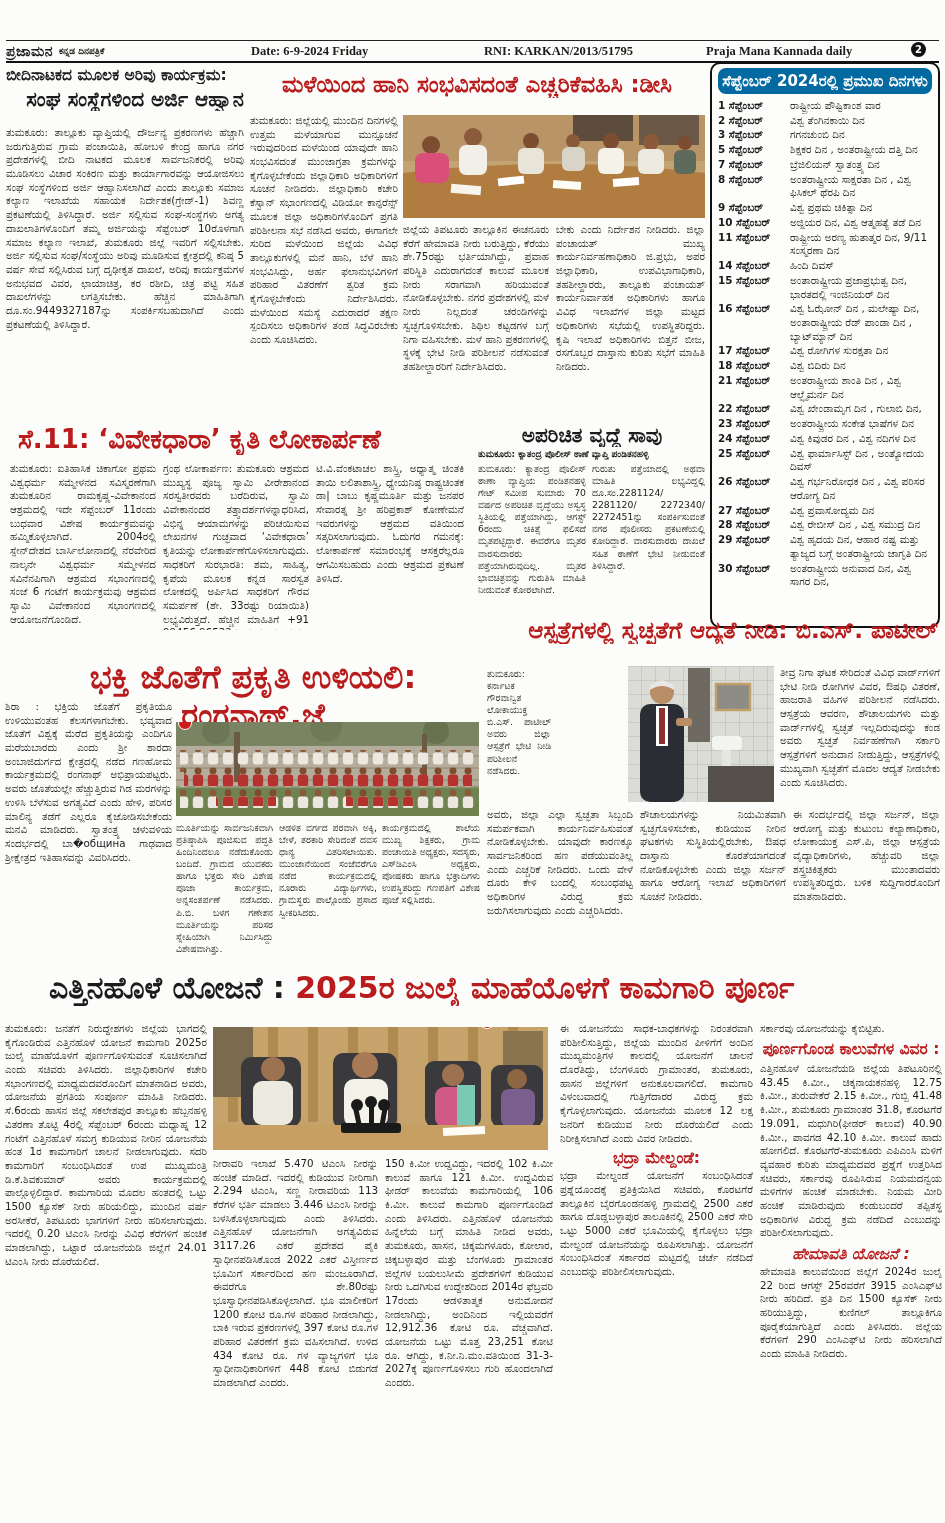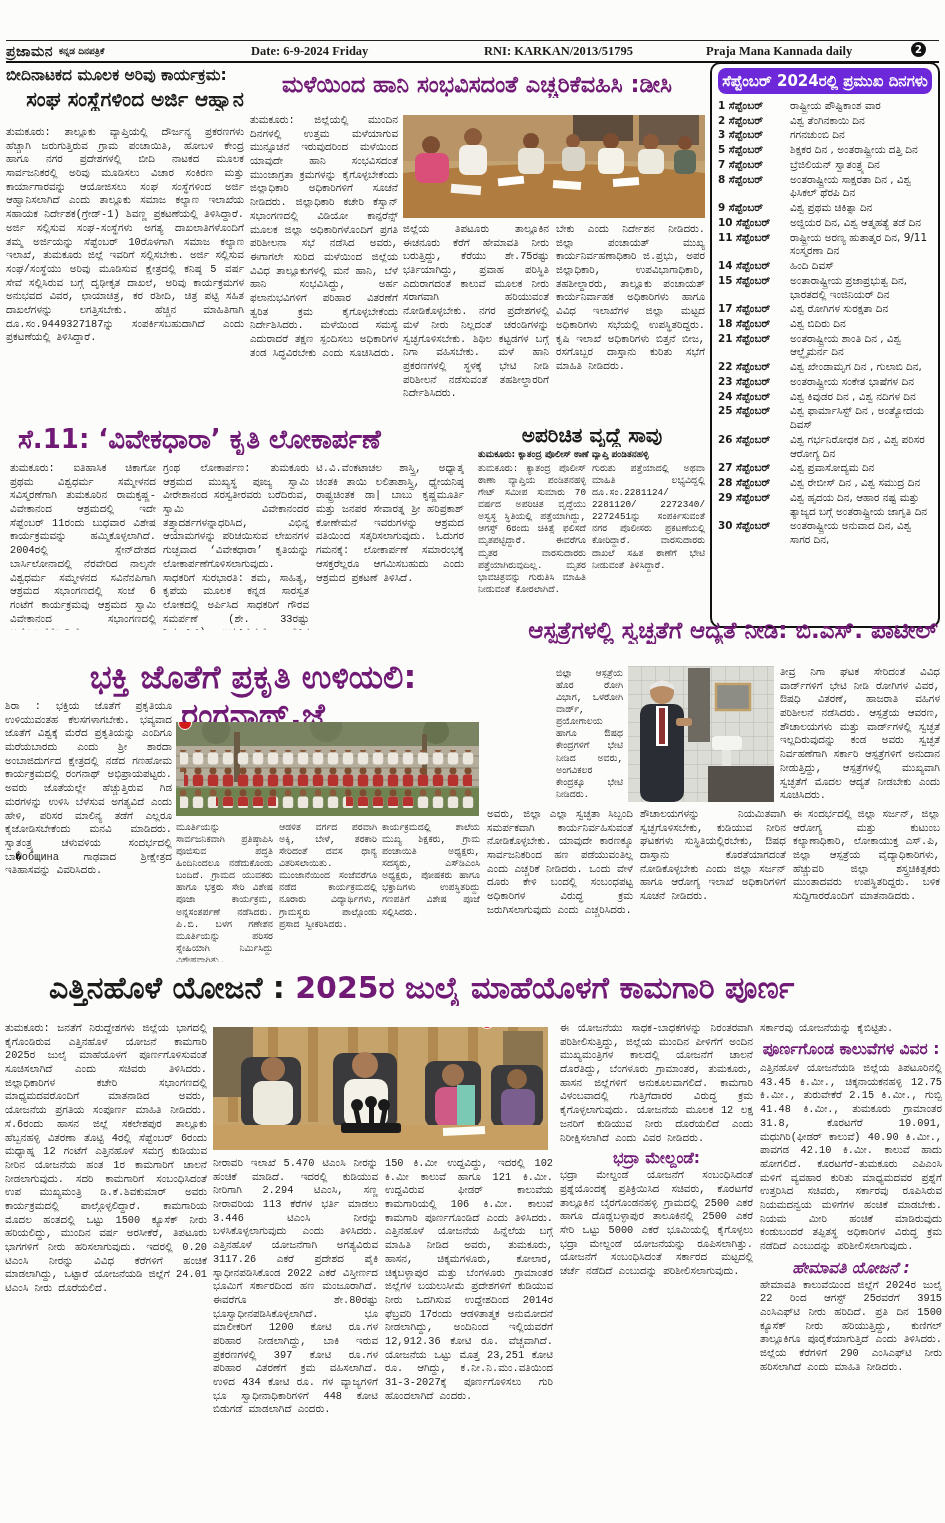--- a/index.html
+++ b/index.html
@@ -9,30 +9,30 @@
   .topbar{position:absolute;left:6px;top:40px;width:933px;height:20px;
           border-top:1.5px solid #222;border-bottom:2.5px solid #111;
           display:flex;align-items:center;}
   .masthead{font-weight:bold;font-size:14px;letter-spacing:.5px;}
   .masthead-sub{font-size:9px;margin-left:6px;font-weight:bold;}
   .hdr-item{font-family:"Liberation Serif",serif;font-weight:bold;font-size:12.5px;}
   .pagecircle{width:15px;height:15px;border-radius:50%;background:#111;color:#fff;
               font-size:10px;font-weight:bold;display:flex;align-items:center;justify-content:center;}
   
   .abs{position:absolute;overflow:hidden;}
-  .body-text{font-size:10.3px;line-height:1.33;text-align:justify;font-family:Liberation Mono, monospace;}
+  .body-text{font-size:10.3px;line-height:1.33;text-align:justify;}
   .tiny{font-size:9.3px;line-height:1.3;}
   .hl{font-weight:bold;}
-  .red{color:#701a75;}
+  .red{color:#b91c1c;}
   .center{text-align:center;}
   .byline{font-size:9px;font-weight:bold;text-align:left;}
   
   .sidebar{position:absolute;left:710px;top:62px;width:230px;height:566px;
            border:2px solid #111;border-radius:10px;background:#fdfdfb;padding:4px 6px;box-sizing:border-box;}
-  .sidebar-title{background:#6d28d9;color:#fff;border-radius:8px;text-align:center;
+  .sidebar-title{background:#0369a1;color:#fff;border-radius:8px;text-align:center;
                  font-weight:bold;font-size:15px;padding:4px 2px;margin-bottom:5px;}
   .sb-row{display:flex;font-size:10.4px;line-height:1.32;margin-bottom:1px;}
   .sb-date{flex:0 0 72px;font-weight:bold;}
   .sb-text{flex:1;}
   .photo{position:absolute;overflow:hidden;background:#ccc;}
   .photo svg{display:block;}
   .bug{position:absolute;width:12px;height:12px;border-radius:50%;background:#d11a1a;border:1px solid #fff;}
 </style>
 </head>
 <body>
@@ -137,20 +137,24 @@
       </div>
     <div class="sb-row">
         <span class="sb-date">14 ಸೆಪ್ಟೆಂಬರ್</span>
         <span class="sb-text">ಹಿಂದಿ ದಿವಸ್</span>
       </div>
     <div class="sb-row">
         <span class="sb-date">15 ಸೆಪ್ಟೆಂಬರ್</span>
         <span class="sb-text">ಅಂತಾರಾಷ್ಟ್ರೀಯ ಪ್ರಜಾಪ್ರಭುತ್ವ ದಿನ, ಭಾರತದಲ್ಲಿ ಇಂಜಿನಿಯರ್ ದಿನ</span>
       </div>
     <div class="sb-row">
+        <span class="sb-date">16 ಸೆಪ್ಟೆಂಬರ್</span>
+        <span class="sb-text">ವಿಶ್ವ ಓಝೋನ್ ದಿನ , ಮಲೇಷ್ಯಾ ದಿನ, ಅಂತಾರಾಷ್ಟ್ರೀಯ ರೆಡ್ ಪಾಂಡಾ ದಿನ , ಬ್ಯಾಟ್‌ಮ್ಯಾನ್ ದಿನ</span>
+      </div>
+    <div class="sb-row">
         <span class="sb-date">17 ಸೆಪ್ಟೆಂಬರ್</span>
         <span class="sb-text">ವಿಶ್ವ ರೋಗಿಗಳ ಸುರಕ್ಷತಾ ದಿನ</span>
       </div>
     <div class="sb-row">
         <span class="sb-date">18 ಸೆಪ್ಟೆಂಬರ್</span>
         <span class="sb-text">ವಿಶ್ವ ಬಿದಿರು ದಿನ</span>
       </div>
     <div class="sb-row">
         <span class="sb-date">21 ಸೆಪ್ಟೆಂಬರ್</span>
         <span class="sb-text">ಅಂತರಾಷ್ಟ್ರೀಯ ಶಾಂತಿ ದಿನ , ವಿಶ್ವ ಆಲ್ಝೈಮರ್ನ ದಿನ</span>
@@ -197,21 +201,21 @@
   <div class="abs body-text" style="left:10px;top:462px;width:146px;height:168px;">ತುಮಕೂರು: ಐತಿಹಾಸಿಕ ಚಿಕಾಗೋ ಪ್ರಥಮ ವಿಶ್ವಧರ್ಮ ಸಮ್ಮೇಳನದ ಸವಿಸ್ಮರಣೆಗಾಗಿ ತುಮಕೂರಿನ ರಾಮಕೃಷ್ಣ-ವಿವೇಕಾನಂದ ಆಶ್ರಮದಲ್ಲಿ ಇದೇ ಸೆಪ್ಟೆಂಬರ್ 11ರಂದು ಬುಧವಾರ ವಿಶೇಷ ಕಾರ್ಯಕ್ರಮವನ್ನು ಹಮ್ಮಿಕೊಳ್ಳಲಾಗಿದೆ.  2004ರಲ್ಲಿ ಸ್ಪೇನ್‌ದೇಶದ ಬಾರ್ಸಿಲೋನಾದಲ್ಲಿ ನೆರವೇರಿದ ನಾಲ್ಕನೇ ವಿಶ್ವಧರ್ಮ ಸಮ್ಮೇಳನದ ಸವಿನೆನಪಿಗಾಗಿ ಆಶ್ರಮದ ಸಭಾಂಗಣದಲ್ಲಿ ಸಂಜೆ 6 ಗಂಟೆಗೆ ಕಾರ್ಯಕ್ರಮವು ಆಶ್ರಮದ ಸ್ವಾಮಿ ವಿವೇಕಾನಂದ ಸಭಾಂಗಣದಲ್ಲಿ ಆಯೋಜನೆಗೊಂಡಿದೆ.</div>
   <div class="abs body-text" style="left:163px;top:462px;width:146px;height:168px;">ಗ್ರಂಥ ಲೋಕಾರ್ಪಣ: ತುಮಕೂರು ಆಶ್ರಮದ ಮುಖ್ಯಸ್ಥ ಪೂಜ್ಯ ಸ್ವಾಮಿ ವೀರೇಶಾನಂದ ಸರಸ್ವತೀರವರು ಬರೆದಿರುವ, ಸ್ವಾಮಿ ವಿವೇಕಾನಂದರ ತತ್ತ್ವಾದರ್ಶಗಳನ್ನಾಧರಿಸಿದ, ವಿಭಿನ್ನ ಆಯಾಮಗಳನ್ನು ಪರಿಚಯಿಸುವ ಲೇಖನಗಳ ಗುಚ್ಛವಾದ ‘ವಿವೇಕಧಾರಾ’ ಕೃತಿಯನ್ನು ಲೋಕಾರ್ಪಣೆಗೊಳಿಸಲಾಗುವುದು. ಸಾಧಕರಿಗೆ ಸುರಭಾರತಿ: ಶಮ, ಸಾಹಿತ್ಯ, ಕೃಪೆಯ ಮೂಲಕ ಕನ್ನಡ ಸಾರಸ್ವತ ಲೋಕದಲ್ಲಿ ಅರ್ಪಿಸಿದ ಸಾಧಕರಿಗೆ ಗೌರವ ಸಮರ್ಪಣೆ (ಶೇ. 33ರಷ್ಟು ರಿಯಾಯಿತಿ) ಲಭ್ಯವಿರುತ್ತದೆ. ಹೆಚ್ಚಿನ ಮಾಹಿತಿಗೆ +91 99456 96532ನ್ನು ಸಂಪರ್ಕಿಸಬಹುದು.</div>
   <div class="abs body-text" style="left:316px;top:462px;width:148px;height:168px;">ಟಿ.ವಿ.ವೆಂಕಟಾಚಲ ಶಾಸ್ತ್ರಿ, ಅಧ್ಯಾತ್ಮ ಚಿಂತಕಿ ತಾಯಿ ಲಲಿತಾಶಾಸ್ತ್ರಿ, ಧ್ಯೇಯನಿಷ್ಠ ರಾಷ್ಟ್ರಚಿಂತಕ ಡಾ| ಬಾಬು ಕೃಷ್ಣಮೂರ್ತಿ ಮತ್ತು ಜನಪರ ಸೇವಾರತ್ನ ಶ್ರೀ ಹರಿಪ್ರಕಾಶ್ ಕೋಣೇಮನೆ ಇವರುಗಳನ್ನು ಆಶ್ರಮದ ವತಿಯಿಂದ ಸತ್ಕರಿಸಲಾಗುವುದು.  ಓದುಗರ ಗಮನಕ್ಕೆ: ಲೋಕಾರ್ಪಣೆ ಸಮಾರಂಭಕ್ಕೆ ಆಸಕ್ತರೆಲ್ಲರೂ ಆಗಮಿಸಬಹುದು ಎಂದು ಆಶ್ರಮದ ಪ್ರಕಟಣೆ ತಿಳಿಸಿದೆ.</div>
 
   <div class="abs hl center" style="left:478px;top:423px;width:228px;font-size:20px;">ಅಪರಿಚಿತ ವೃದ್ಧೆ ಸಾವು</div>
   <div class="abs byline" style="left:478px;top:449px;width:228px;">ತುಮಕೂರು: ಕ್ಯಾತಂದ್ರ ಪೊಲೀಸ್ ಠಾಣೆ ವ್ಯಾಪ್ತಿ ಪಂಡಿತನಹಳ್ಳಿ</div>
   <div class="abs body-text tiny" style="left:478px;top:463px;width:108px;height:167px;">ತುಮಕೂರು: ಕ್ಯಾತಂದ್ರ ಪೊಲೀಸ್ ಠಾಣಾ ವ್ಯಾಪ್ತಿಯ ಪಂಡಿತನಹಳ್ಳಿ ಗೇಟ್ ಸಮೀಪ ಸುಮಾರು 70 ವರ್ಷದ ಅಪರಿಚಿತ ವೃದ್ಧೆಯು ಅಸ್ವಸ್ಥ ಸ್ಥಿತಿಯಲ್ಲಿ ಪತ್ತೆಯಾಗಿದ್ದು, ಆಗಸ್ಟ್ 6ರಂದು ಚಿಕಿತ್ಸೆ ಫಲಿಸದೆ ಮೃತಪಟ್ಟಿದ್ದಾರೆ. ಈವರೆಗೂ ಮೃತರ ವಾರಸುದಾರರು ಪತ್ತೆಯಾಗಿರುವುದಿಲ್ಲ. ಮೃತರ ಭಾವಚಿತ್ರವನ್ನು ಗುರುತಿಸಿ ಮಾಹಿತಿ ನೀಡುವಂತೆ ಕೋರಲಾಗಿದೆ.</div>
   <div class="abs body-text tiny" style="left:592px;top:463px;width:113px;height:167px;">ಗುರುತು ಪತ್ತೆಯಾದಲ್ಲಿ ಅಥವಾ ಮಾಹಿತಿ ಲಭ್ಯವಿದ್ದಲ್ಲಿ ದೂ.ಸಂ.2281124/ 2281120/ 2272340/ 2272451ನ್ನು ಸಂಪರ್ಕಿಸುವಂತೆ ನಗರ ಪೊಲೀಸರು ಪ್ರಕಟಣೆಯಲ್ಲಿ ಕೋರಿದ್ದಾರೆ. ವಾರಸುದಾರರು ದಾಖಲೆ ಸಹಿತ ಠಾಣೆಗೆ ಭೇಟಿ ನೀಡುವಂತೆ ತಿಳಿಸಿದ್ದಾರೆ.</div>
 
   <div class="abs hl red center" style="left:523px;top:617px;width:420px;font-size:23px;">ಆಸ್ಪತ್ರೆಗಳಲ್ಲಿ ಸ್ವಚ್ಛತೆಗೆ ಆದ್ಯತೆ ನೀಡಿ: ಬಿ.ಎಸ್. ಪಾಟೀಲ್</div>
-  <div class="abs body-text tiny" style="left:556px;top:668px;width:67px;height:133px;">ಜಿಲ್ಲಾ ಆಸ್ಪತ್ರೆಯ ಹೊರ ರೋಗಿ ವಿಭಾಗ, ಒಳರೋಗಿ ವಾರ್ಡ್, ಪ್ರಯೋಗಾಲಯ ಹಾಗೂ ಔಷಧ ಕೇಂದ್ರಗಳಿಗೆ ಭೇಟಿ ನೀಡಿದ ಅವರು, ಅಂಗವಿಕಲರ ಕೇಂದ್ರಕ್ಕೂ ಭೇಟಿ ನೀಡಿದರು.</div>
+  <div class="abs body-text tiny" style="left:487px;top:668px;width:64px;height:133px;">ತುಮಕೂರು: ಕರ್ನಾಟಕ ಗೌರವಾನ್ವಿತ ಲೋಕಾಯುಕ್ತ ಬಿ.ಎಸ್. ಪಾಟೀಲ್ ಅವರು ಜಿಲ್ಲಾ ಆಸ್ಪತ್ರೆಗೆ ಭೇಟಿ ನೀಡಿ ಪರಿಶೀಲನೆ ನಡೆಸಿದರು.</div>
 
   <div class="photo" style="left:628px;top:666px;width:146px;height:136px;">
     <svg width="146" height="136" viewBox="0 0 146 136">
       <defs>
         <pattern id="tiles" width="14" height="14" patternUnits="userSpaceOnUse">
           <rect width="14" height="14" fill="#dcdcd6"></rect>
             <path d="M0 0H14V14" fill="none" stroke="#b9b9b2" stroke-width="1"></path>
         </pattern>
       </defs>
       <rect width="146" height="136" fill="url(#tiles)"></rect>

